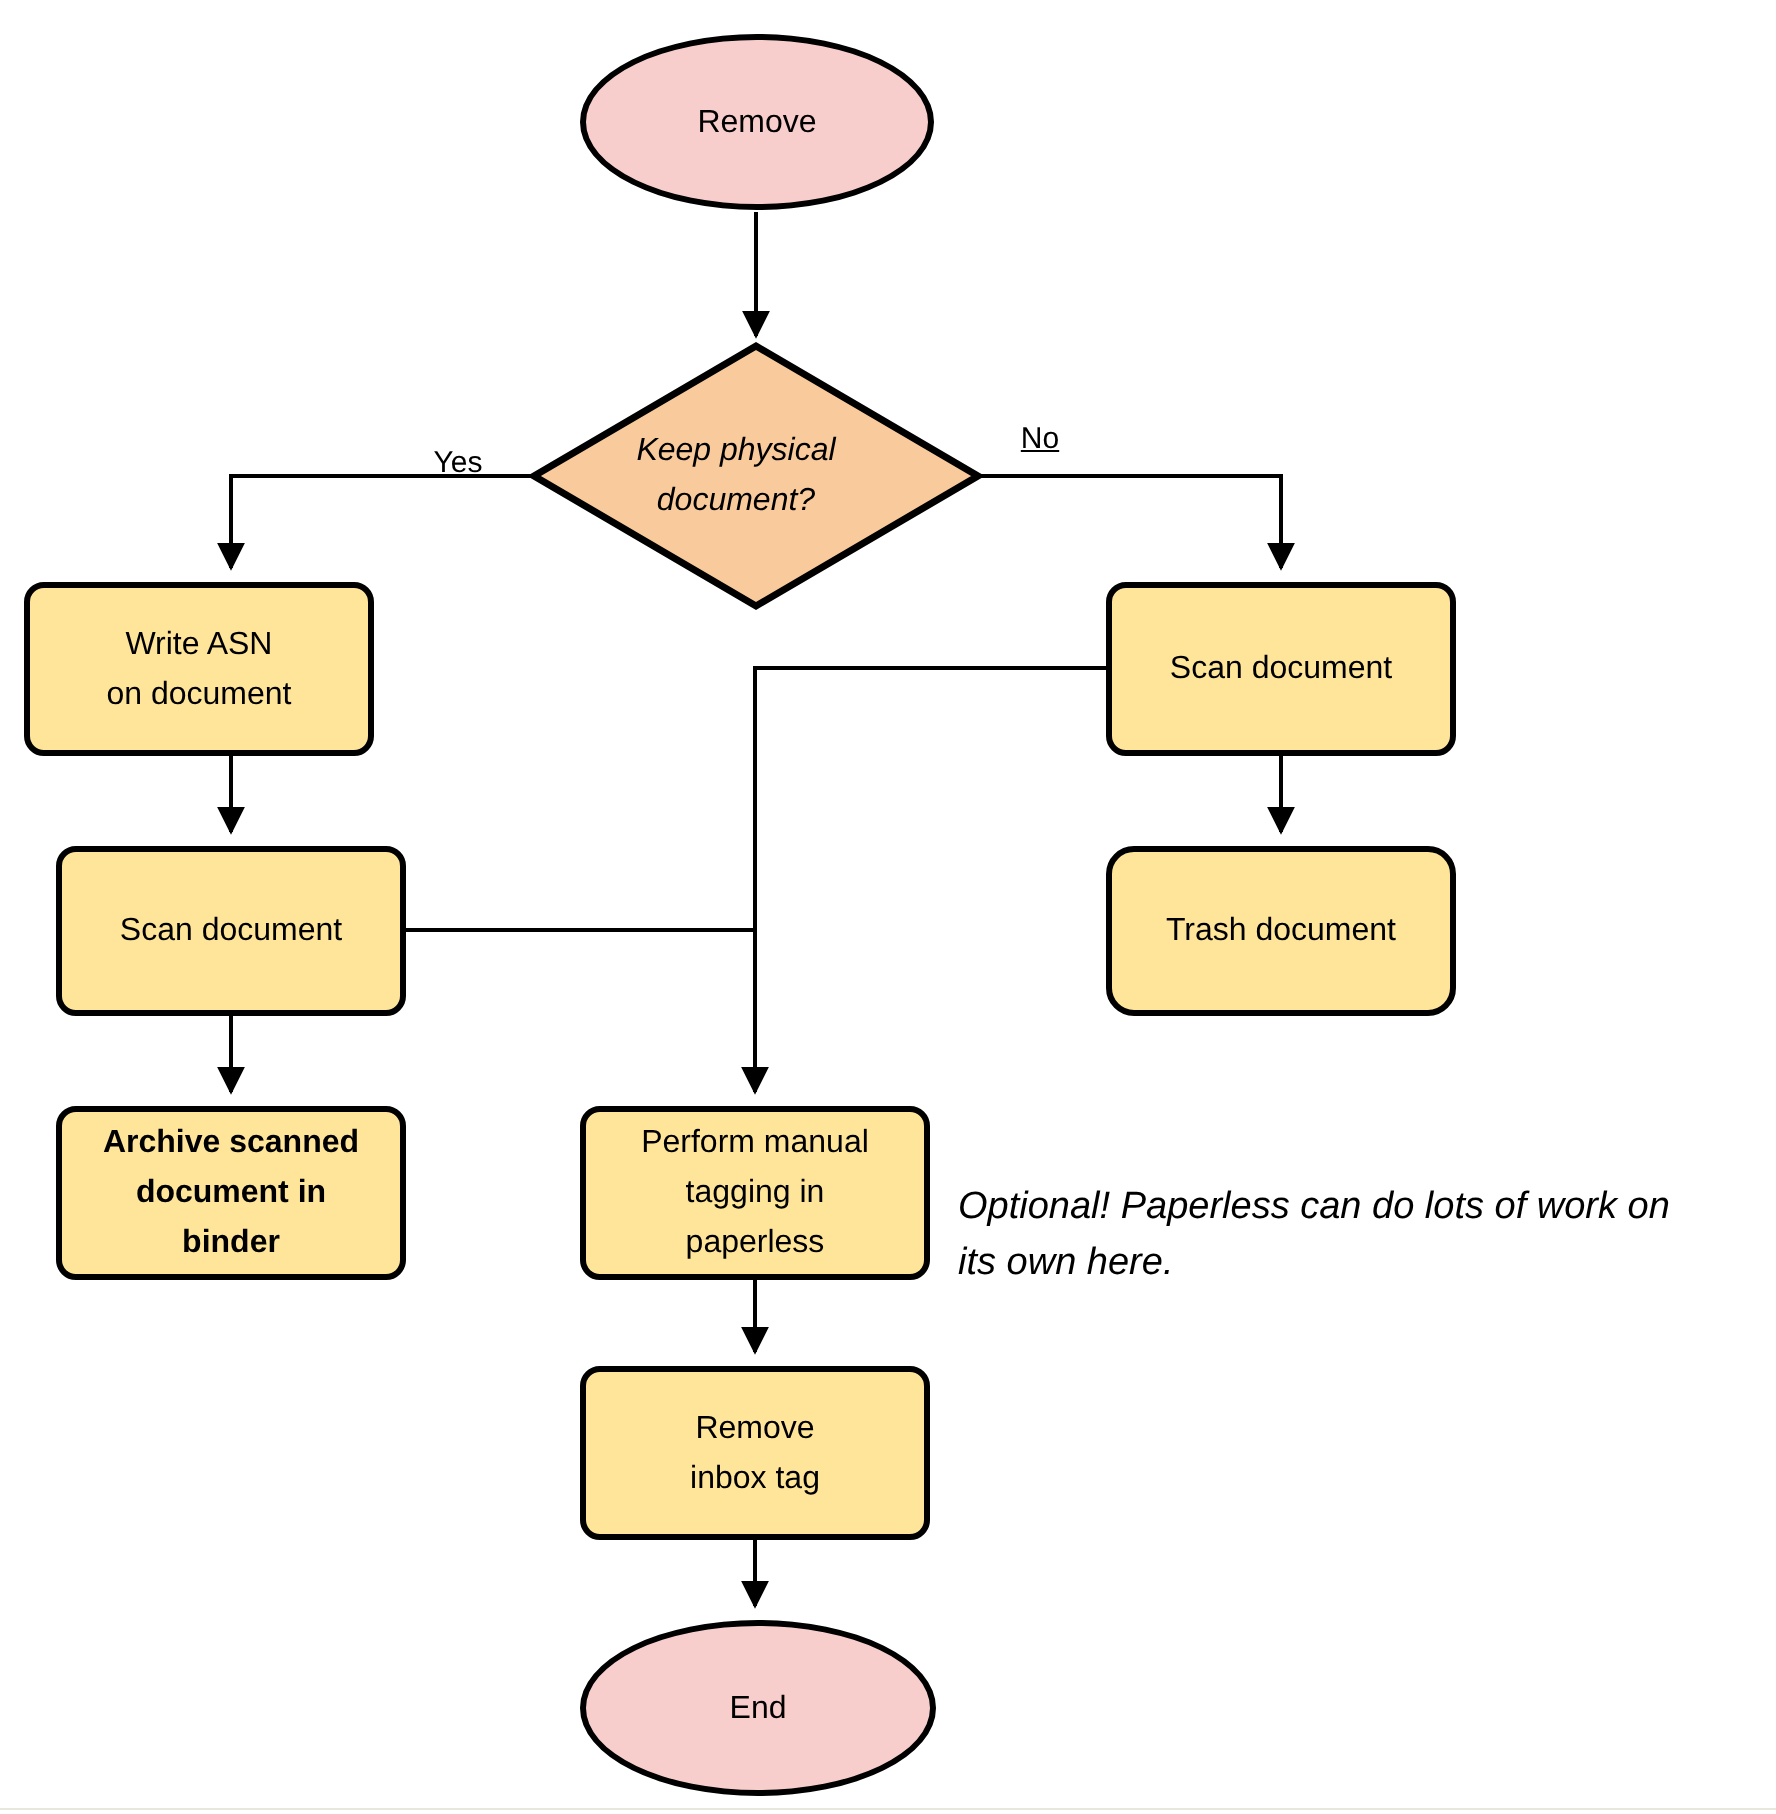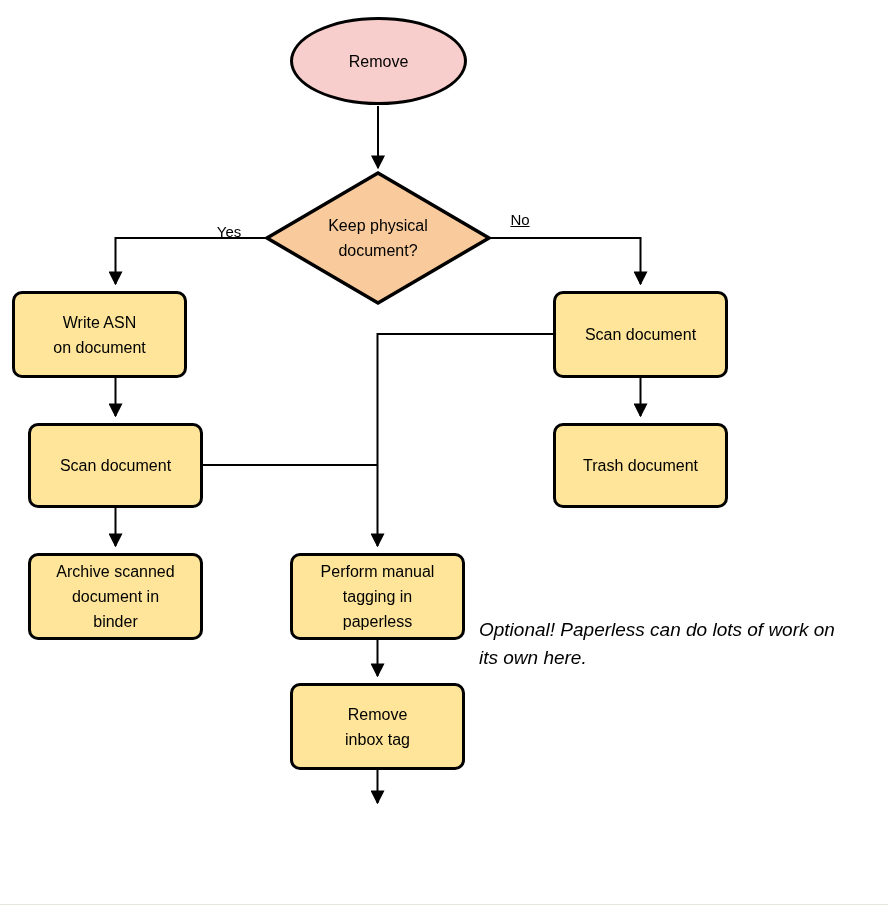--- a/index.html
+++ b/index.html
@@ -59,21 +59,20 @@
   .annotation {
     position: absolute;
     left: 479px;
     top: 590px;
     width: 406px;
     font-size: 19px;
     font-style: italic;
     line-height: 28px;
     color: #000000;
     white-space: pre-line;
-    margin-top: 26px;
   }
   .bottom-line {
     position: absolute;
     left: 0;
     bottom: 2px;
     width: 100%;
     height: 1px;
     background: #e9e6dd;
   }
 </style>
@@ -100,40 +99,41 @@
       <path d="M553,334 H377.5 V546" marker-end="url(#arrow)"></path>
       <path d="M377.5,640 V676" marker-end="url(#arrow)"></path>
       <path d="M377.5,770 V803" marker-end="url(#arrow)"></path>
     </g>
 
     <polygon points="378,173 489,238 378,303 267,238" style="fill:var(--decision-fill,#f9cb9c);stroke:var(--stroke,#000000)" stroke-width="3.5"></polygon>
   </svg>
 
   <div class="node terminal" style="left:290px; top:17px; width:177px; height:88px;">Remove</div>
 
+  <div class="node terminal" style="left:290px; top:810px; width:178px; height:88px;">End</div>
 
-  <div class="node decision-label" style="left:278px; top:208px; width:200px; height:60px;">Keep physical
+  <div class="node decision-label" style="left:268px; top:208px; width:200px; height:60px;font-style:italic;">Keep physical
 document?</div>
 
   <div class="edge-label" style="left:204px; top:211px;margin-top:12px;">Yes</div>
 
   <div class="edge-label" style="left:495px; top:211px;text-decoration:underline;">No</div>
 
   <div class="node process" style="left:12px; top:291px; width:175px; height:87px;">Write ASN
 on document</div>
 
   <div class="node process" style="left:28px; top:423px; width:175px; height:85px;">Scan document</div>
 
-  <div class="node process" style="left:28px; top:553px; width:175px; height:87px;">Archive scanned
+  <div class="node process" style="left:28px; top:553px; width:175px; height:87px;font-weight:bold;">Archive scanned
 document in
 binder</div>
 
   <div class="node process" style="left:553px; top:291px; width:175px; height:87px;">Scan document</div>
 
-  <div class="node process" style="left:553px; top:423px; width:175px; height:85px;">Trash document</div>
+  <div class="node process" style="left:553px; top:423px; width:175px; height:85px;border-radius:14px;">Trash document</div>
 
   <div class="node process" style="left:290px; top:683px; width:175px; height:87px;">Remove
 inbox tag</div>
 
   <div class="node process" style="left:290px; top:553px; width:175px; height:87px;">Perform manual
 tagging in
 paperless</div>
 
   <div class="annotation">Optional! Paperless can do lots of work on
 its own here.</div>

